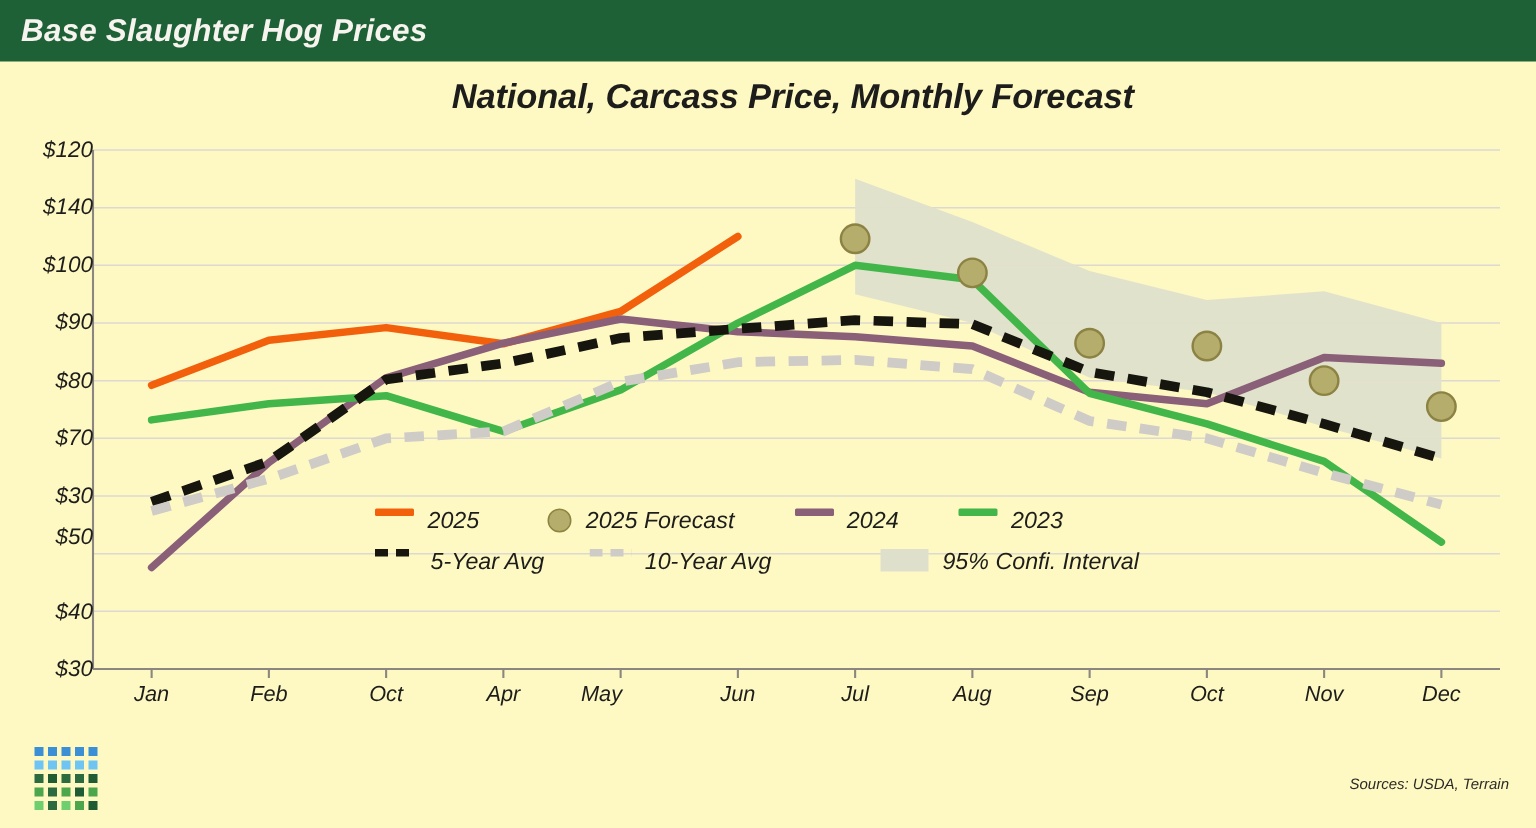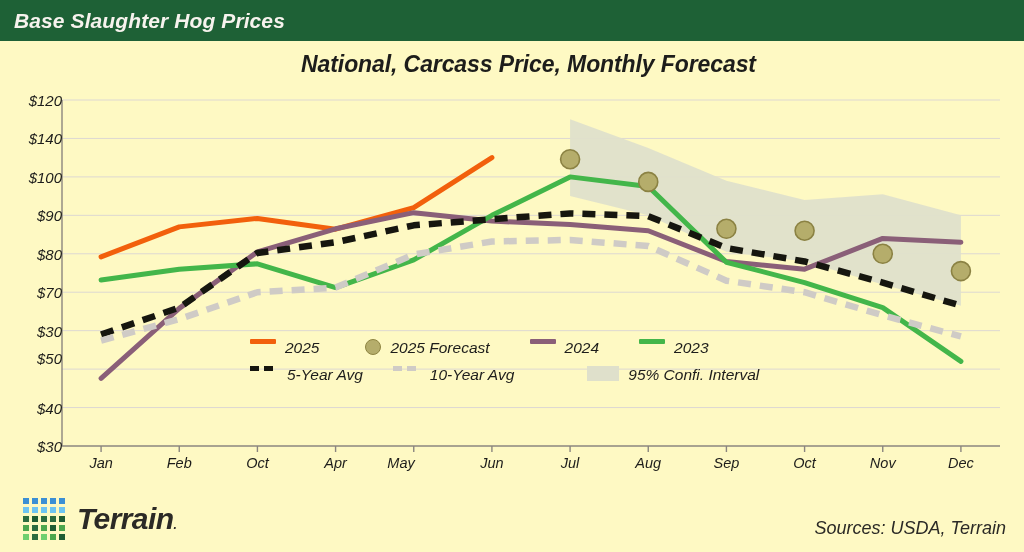--- a/index.html
+++ b/index.html
@@ -72,21 +72,21 @@
     grid-template-rows: repeat(5, 6px); gap: 3px;
   }
   .logo-cell { width: 6px; height: 6px; }
   .logo-word {
     margin-left: 12px; font-size: 30px; font-weight: bold;
     color: #2b2a26; letter-spacing: -.6px;
   }
   .logo-word sup { font-size: 12px; vertical-align: baseline; }
   .sources {
     position: absolute; right: 18px; top: 32px;
-    font-size: 18px; color: #2b2a26;
+    font-size: 10px; color: #2b2a26;
   }
 </style>
 </head>
 <body>
 
 <div id="page">
 
   <div class="header-bar">
     <div class="header-title">Base Slaughter Hog Prices</div>
   </div>
@@ -227,18 +227,17 @@
           <div class="logo-cell" style="background: rgb(44, 107, 63);"></div>
           <div class="logo-cell" style="background: rgb(76, 166, 76);"></div>
           <div class="logo-cell" style="background: rgb(31, 92, 51);"></div>
           <div class="logo-cell" style="background: rgb(76, 166, 76);"></div>
           <div class="logo-cell" style="background: rgb(111, 207, 111);"></div>
           <div class="logo-cell" style="background: rgb(44, 107, 63);"></div>
           <div class="logo-cell" style="background: rgb(111, 207, 111);"></div>
           <div class="logo-cell" style="background: rgb(76, 166, 76);"></div>
           <div class="logo-cell" style="background: rgb(31, 92, 51);"></div>
         </div>
-      <div class="logo-word"><span>Terrain</span><sup>.</sup></div>
     </div>
     <div class="sources">Sources: USDA, Terrain</div>
   </div>
 
 </div>
 
 </body></html>

